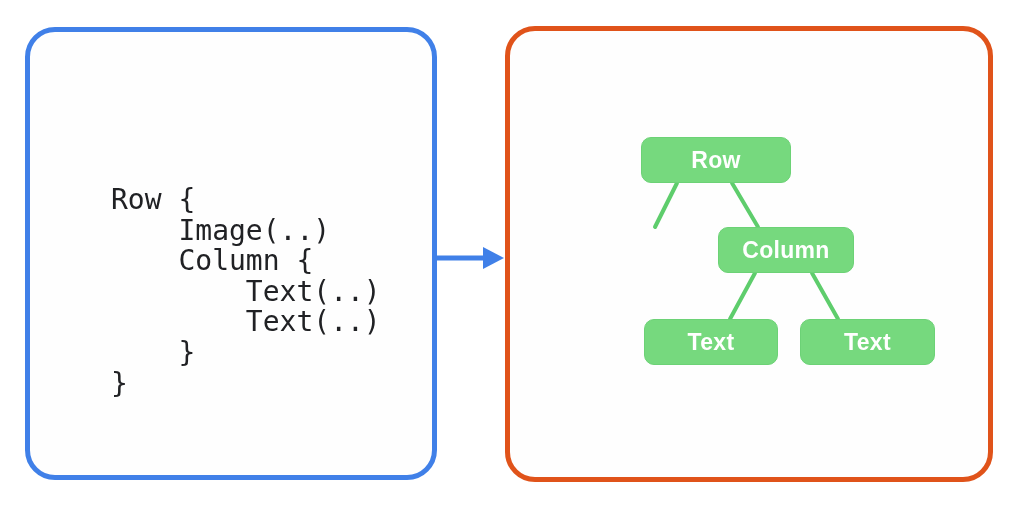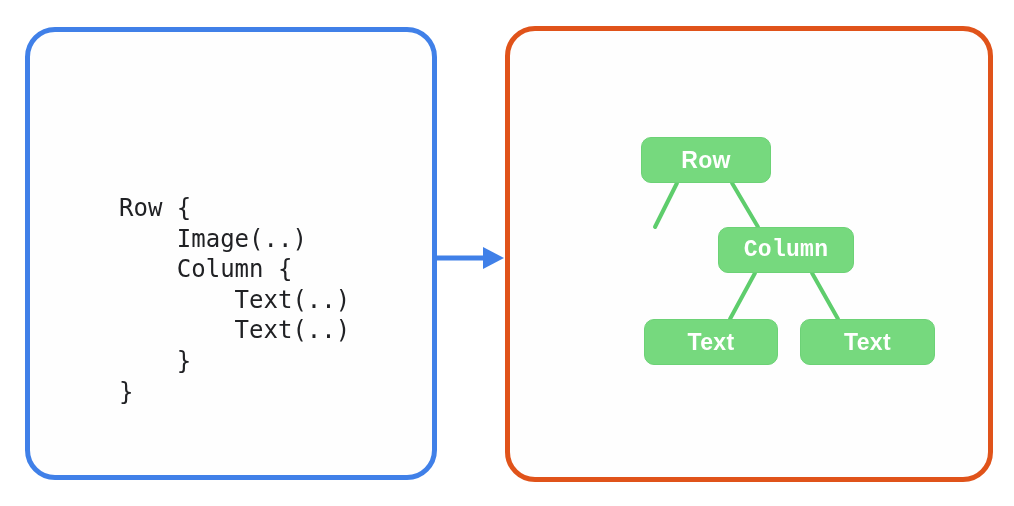--- a/index.html
+++ b/index.html
@@ -33,23 +33,23 @@
     top: 26px;
     width: 488px;
     height: 456px;
     border: 5px solid #E0531A;
     border-radius: 30px;
   }
   .code {
     position: absolute;
     left: 73px;
     top: 145px;
-    margin: 16px;
+    margin: 8px;
     font-family: "DejaVu Sans Mono", "Liberation Mono", monospace;
-    font-size: 24px;
+    font-size: 28px;
     line-height: 30.6px;
     color: #202124;
     white-space: pre;
   }
   .arrow-svg {
     position: absolute;
     left: 436px;
     top: 244px;
     width: 69px;
     height: 28px;
@@ -72,23 +72,23 @@
     border: 1px solid #6cd276;
     border-radius: 10px;
     color: #ffffff;
     font-size: 23px;
     font-weight: 600;
     letter-spacing: 0.3px;
     display: flex;
     align-items: center;
     justify-content: center;
   }
-  .node-row    { left: 641px; top: 137px; width: 130px; height: 46px; }
+  .node-row    { left: 641px; top: 137px; width: 150px; height: 46px; }
   .node-image  { left: 563px; top: 227px; width: 134px; height: 46px; }
-  .node-column { left: 718px; top: 227px; width: 136px; height: 46px; font-family: Liberation Mono, monospace; }
+  .node-column { left: 718px; top: 227px; width: 136px; height: 46px; }
   .node-text1  { left: 644px; top: 319px; width: 134px; height: 46px; }
   .node-text2  { left: 800px; top: 319px; width: 135px; height: 46px; }
 </style>
 </head>
 <body>
 
 <div class="canvas">
 
   <div class="panel panel-code">
     <pre class="code">Row {

